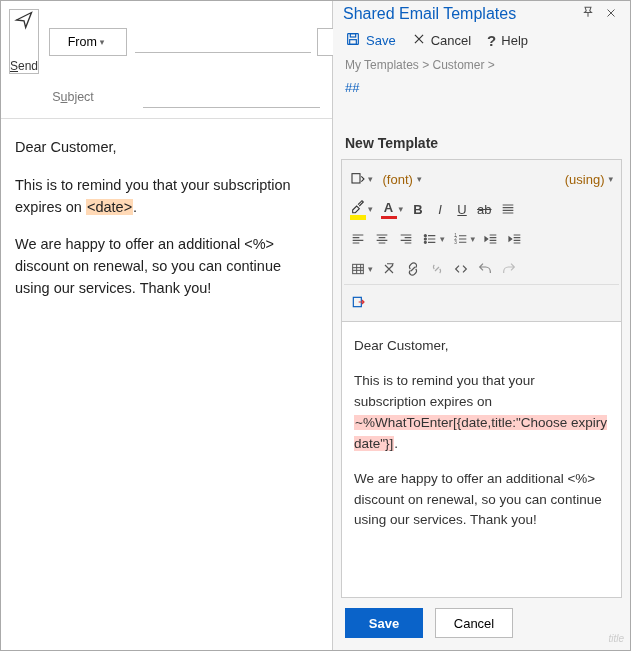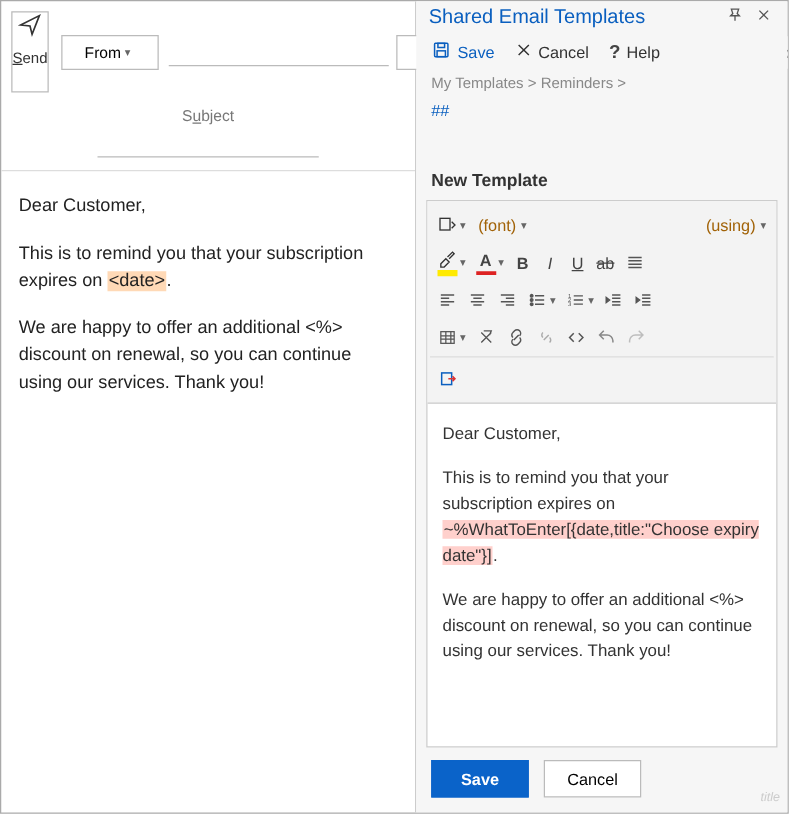--- a/index.html
+++ b/index.html
@@ -26,21 +26,21 @@
     padding: 8px 8px 6px 8px;
     gap: 10px;
   }
   .send-box {
     width: 52px;
     height: 65px;
     border: 1px solid #bbb;
     display: flex;
     flex-direction: column;
     align-items: center;
-    justify-content: flex-start;
+    justify-content: space-between;
     gap: 6px;
     font-size: 12px;
   }
   .send-box svg { width: 20px; height: 20px; }
   .field-col { flex: 1; display: flex; flex-direction: row; gap: 6px; }
   .field-row { display: flex; align-items: center; gap: 8px; }
   .field-btn {
     width: 78px;
     height: 28px;
     border: 1px solid #bbb;
@@ -58,21 +58,20 @@
     border-bottom: 1px solid #bbb;
     font-size: 13px;
     background: transparent;
   }
   .subject-row {
     display: flex;
     align-items: center;
     padding: 6px 12px 10px 12px;
     gap: 10px;
     border-bottom: 1px solid #ddd;
-    flex-direction: column;
   }
   .subject-label {
     width: 160px;
     text-align: center;
     color: #777;
     font-size: 12.5px;
   }
   .subject-input {
     flex: 1;
     border: none;
@@ -90,21 +89,21 @@
   .hl-amber { background: #ffd9b6; padding: 0 1px; }
   
   .right {
     flex: 1;
     display: flex;
     flex-direction: column;
     background: #f6f6f6;
   }
   .pane-titlebar {
     display: flex;
-    align-items: flex-start;
+    align-items: center;
     padding: 4px 8px 2px 10px;
     color: #0a5fbf;
     font-size: 16px;
   }
   .pane-titlebar .title { flex: 1; }
   .pane-titlebar .winbtn { padding: 0 5px; color: #555; cursor: pointer; }
   .top-actions {
     display: flex;
     gap: 16px;
     padding: 6px 12px 8px 12px;
@@ -297,21 +296,21 @@
       <span>Cancel</span>
     </div>
     <div class="act">
       <span style="font-size:15px;font-weight:600;color:#444">?</span>
       <span>Help</span>
     </div>
   </div>
 
   <div class="crumbs">
     <span>My Templates</span> &gt;
-    <span>Reminders</span> &gt;
+    <span>Customer</span> &gt;
   </div>
 
   <div class="hash-row">##</div>
   <div class="tmpl-name">New Template</div>
 
   <div class="editor-wrap">
     <div class="toolbar">
 
       <div class="tb-row">
         <span class="tb-btn">

